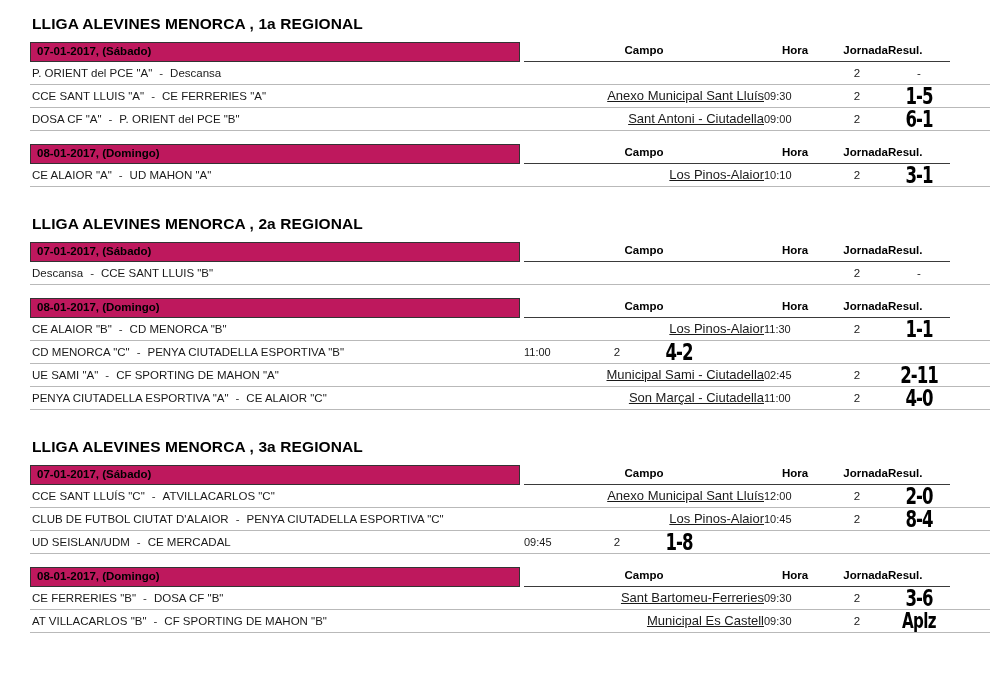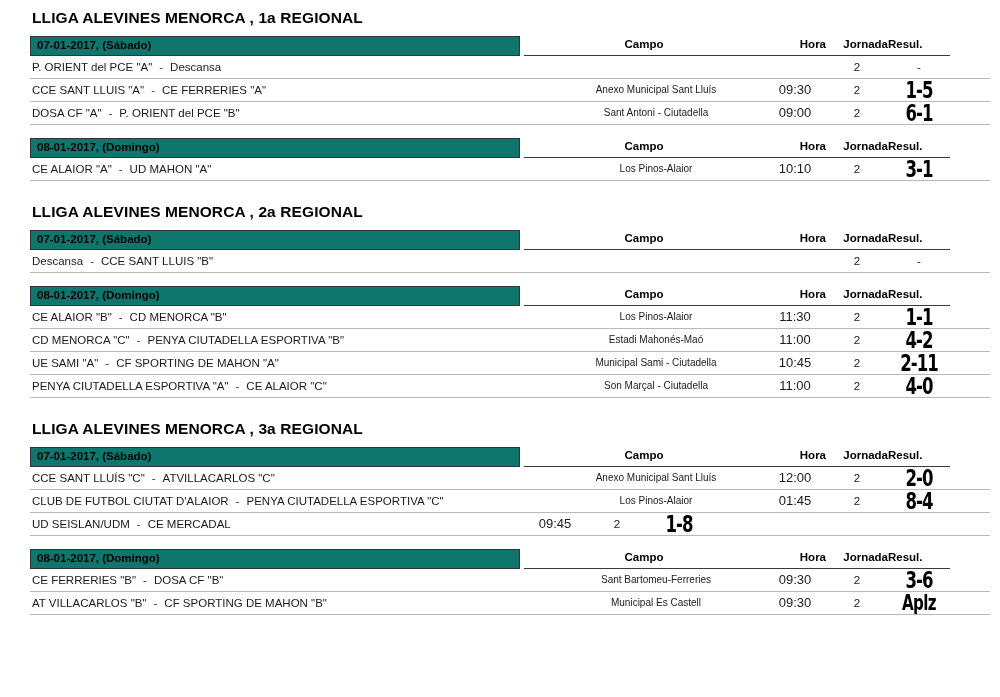--- a/index.html
+++ b/index.html
@@ -25,21 +25,21 @@
 
   .league-block {
     padding: 0;
   }
 
   .league-title {
     font-size: 15.5px;
     font-weight: bold;
     letter-spacing: 0.1px;
     margin: 0;
-    padding: 9px 0 9px 32px;
+    padding: 15px 0 9px 32px;
     color: #000;
     white-space: nowrap;
   }
 
   
   .day-group {
     margin: 0 0 0 0;
     padding: 0 0 13px 0;
   }
 
@@ -51,40 +51,40 @@
 
   
   .hdr-row {
     height: 20px;
     align-items: flex-end;
   }
 
   .date-cell {
     width: 490px;
     margin-left: 30px;
-    background: #0f766e;
+    background: #be185d;
     border: 1.6px solid #333333;
     height: 20px;
     line-height: 17px;
     font-size: 11.5px;
     font-weight: bold;
     padding-left: 6px;
     color: #000;
     white-space: nowrap;
     overflow: hidden;
   }
 
   .col-campo {
     width: 240px;
     margin-left: 4px;
     text-align: center;
   }
   .col-hora {
     width: 62px;
-    text-align: right;
+    text-align: center;
   }
   .col-jornada {
     width: 62px;
     text-align: right;
   }
   .col-resul {
     width: 62px;
     text-align: left;
     margin-right: 20px;
   }
@@ -119,32 +119,33 @@
     padding-left: 2px;
     line-height: 22px;
   }
   .match-teams .sep {
     padding: 0 7px;
     color: #333;
   }
 
   .match-row .venue {
     width: 240px;
-    font-size: 10px;
-    color: #1a1a1a;
-    text-align: center;
+    font-size: 13px;
+    color: #1a1a1a;
+    text-align: right;
     padding-left: 24px;
     white-space: nowrap;
     overflow: hidden;
     line-height: 22px;
+    text-decoration: underline;
   }
   .match-row .hora {
     width: 62px;
-    font-size: 13px;
-    text-align: center;
+    font-size: 11px;
+    text-align: left;
     color: #1a1a1a;
     line-height: 22px;
   }
   .match-row .jornada {
     width: 62px;
     font-size: 11.5px;
     text-align: center;
     color: #1a1a1a;
     line-height: 22px;
   }
@@ -256,29 +257,28 @@
         </div>
         <div class="row match-row">
           <div class="match-teams"><span>CE ALAIOR "B"</span><span class="sep">-</span><span>CD MENORCA "B"</span></div>
           <div class="venue">Los Pinos-Alaior</div>
           <div class="hora">11:30</div>
           <div class="jornada">2</div>
           <div class="resul">1-1</div>
         </div>
         <div class="row match-row">
           <div class="match-teams"><span>CD MENORCA "C"</span><span class="sep">-</span><span>PENYA CIUTADELLA ESPORTIVA "B"</span></div>
-          <div class="venue">Estadi Mahonés-Maó</div>
           <div class="hora">11:00</div>
           <div class="jornada">2</div>
           <div class="resul">4-2</div>
         </div>
         <div class="row match-row">
           <div class="match-teams"><span>UE SAMI "A"</span><span class="sep">-</span><span>CF SPORTING DE MAHON "A"</span></div>
           <div class="venue">Municipal Sami - Ciutadella</div>
-          <div class="hora">10:45</div>
+          <div class="hora">02:45</div>
           <div class="jornada">2</div>
           <div class="resul">2-11</div>
         </div>
         <div class="row match-row">
           <div class="match-teams"><span>PENYA CIUTADELLA ESPORTIVA "A"</span><span class="sep">-</span><span>CE ALAIOR "C"</span></div>
           <div class="venue">Son Marçal - Ciutadella</div>
           <div class="hora">11:00</div>
           <div class="jornada">2</div>
           <div class="resul">4-0</div>
         </div>
@@ -297,21 +297,21 @@
         <div class="row match-row">
           <div class="match-teams"><span>CCE SANT LLUÍS "C"</span><span class="sep">-</span><span>ATVILLACARLOS "C"</span></div>
           <div class="venue">Anexo Municipal Sant Lluís</div>
           <div class="hora">12:00</div>
           <div class="jornada">2</div>
           <div class="resul">2-0</div>
         </div>
         <div class="row match-row">
           <div class="match-teams"><span>CLUB DE FUTBOL CIUTAT D'ALAIOR</span><span class="sep">-</span><span>PENYA CIUTADELLA ESPORTIVA "C"</span></div>
           <div class="venue">Los Pinos-Alaior</div>
-          <div class="hora">01:45</div>
+          <div class="hora">10:45</div>
           <div class="jornada">2</div>
           <div class="resul">8-4</div>
         </div>
         <div class="row match-row">
           <div class="match-teams"><span>UD SEISLAN/UDM</span><span class="sep">-</span><span>CE MERCADAL</span></div>
           <div class="hora">09:45</div>
           <div class="jornada">2</div>
           <div class="resul">1-8</div>
         </div>
       </div>

